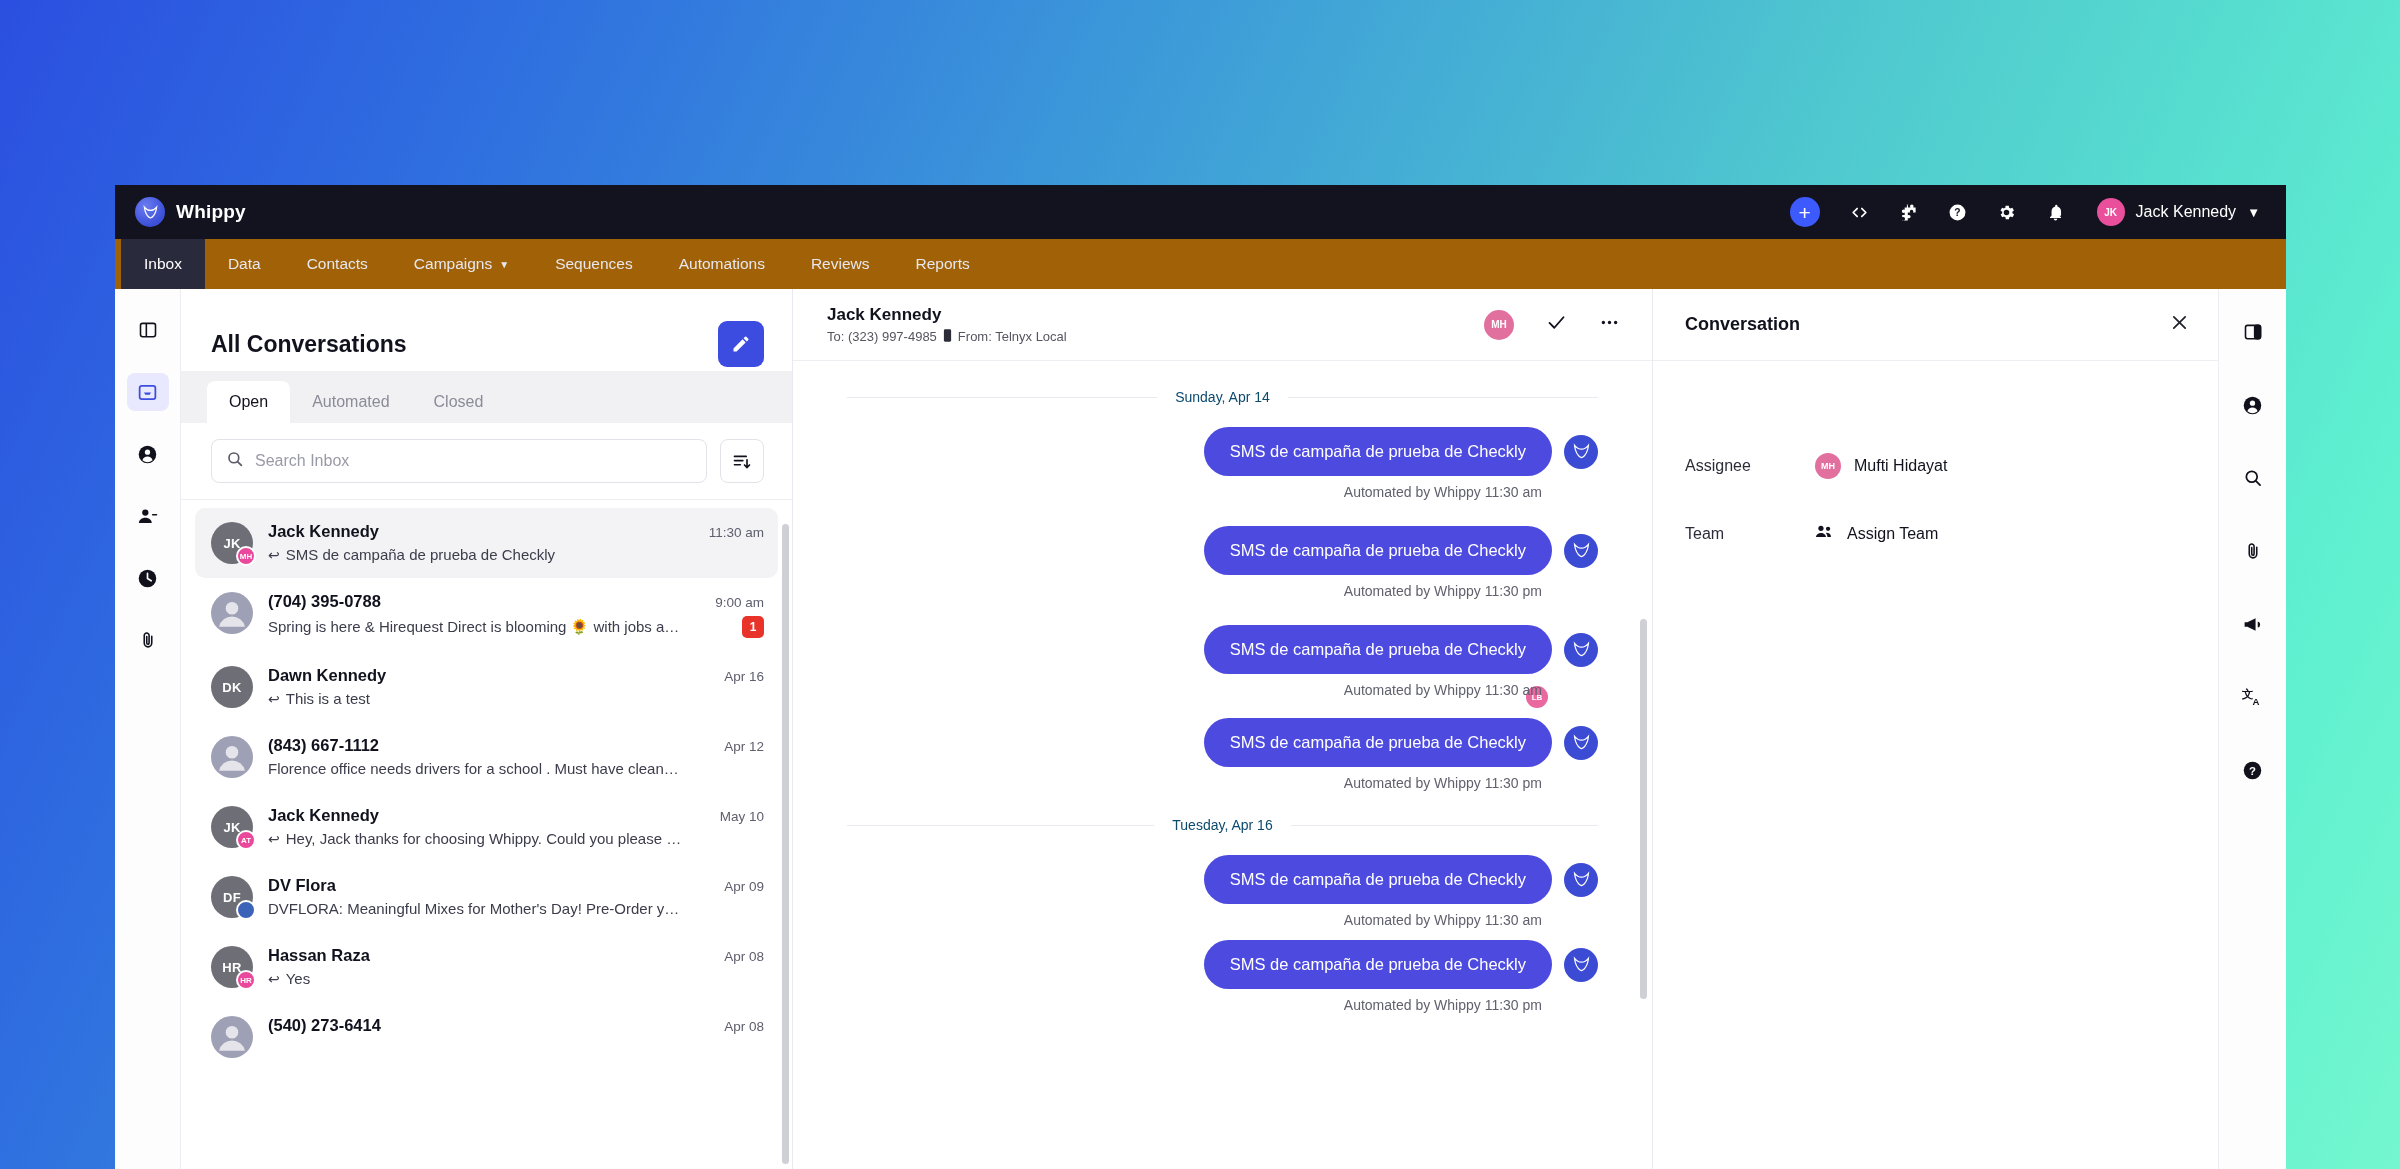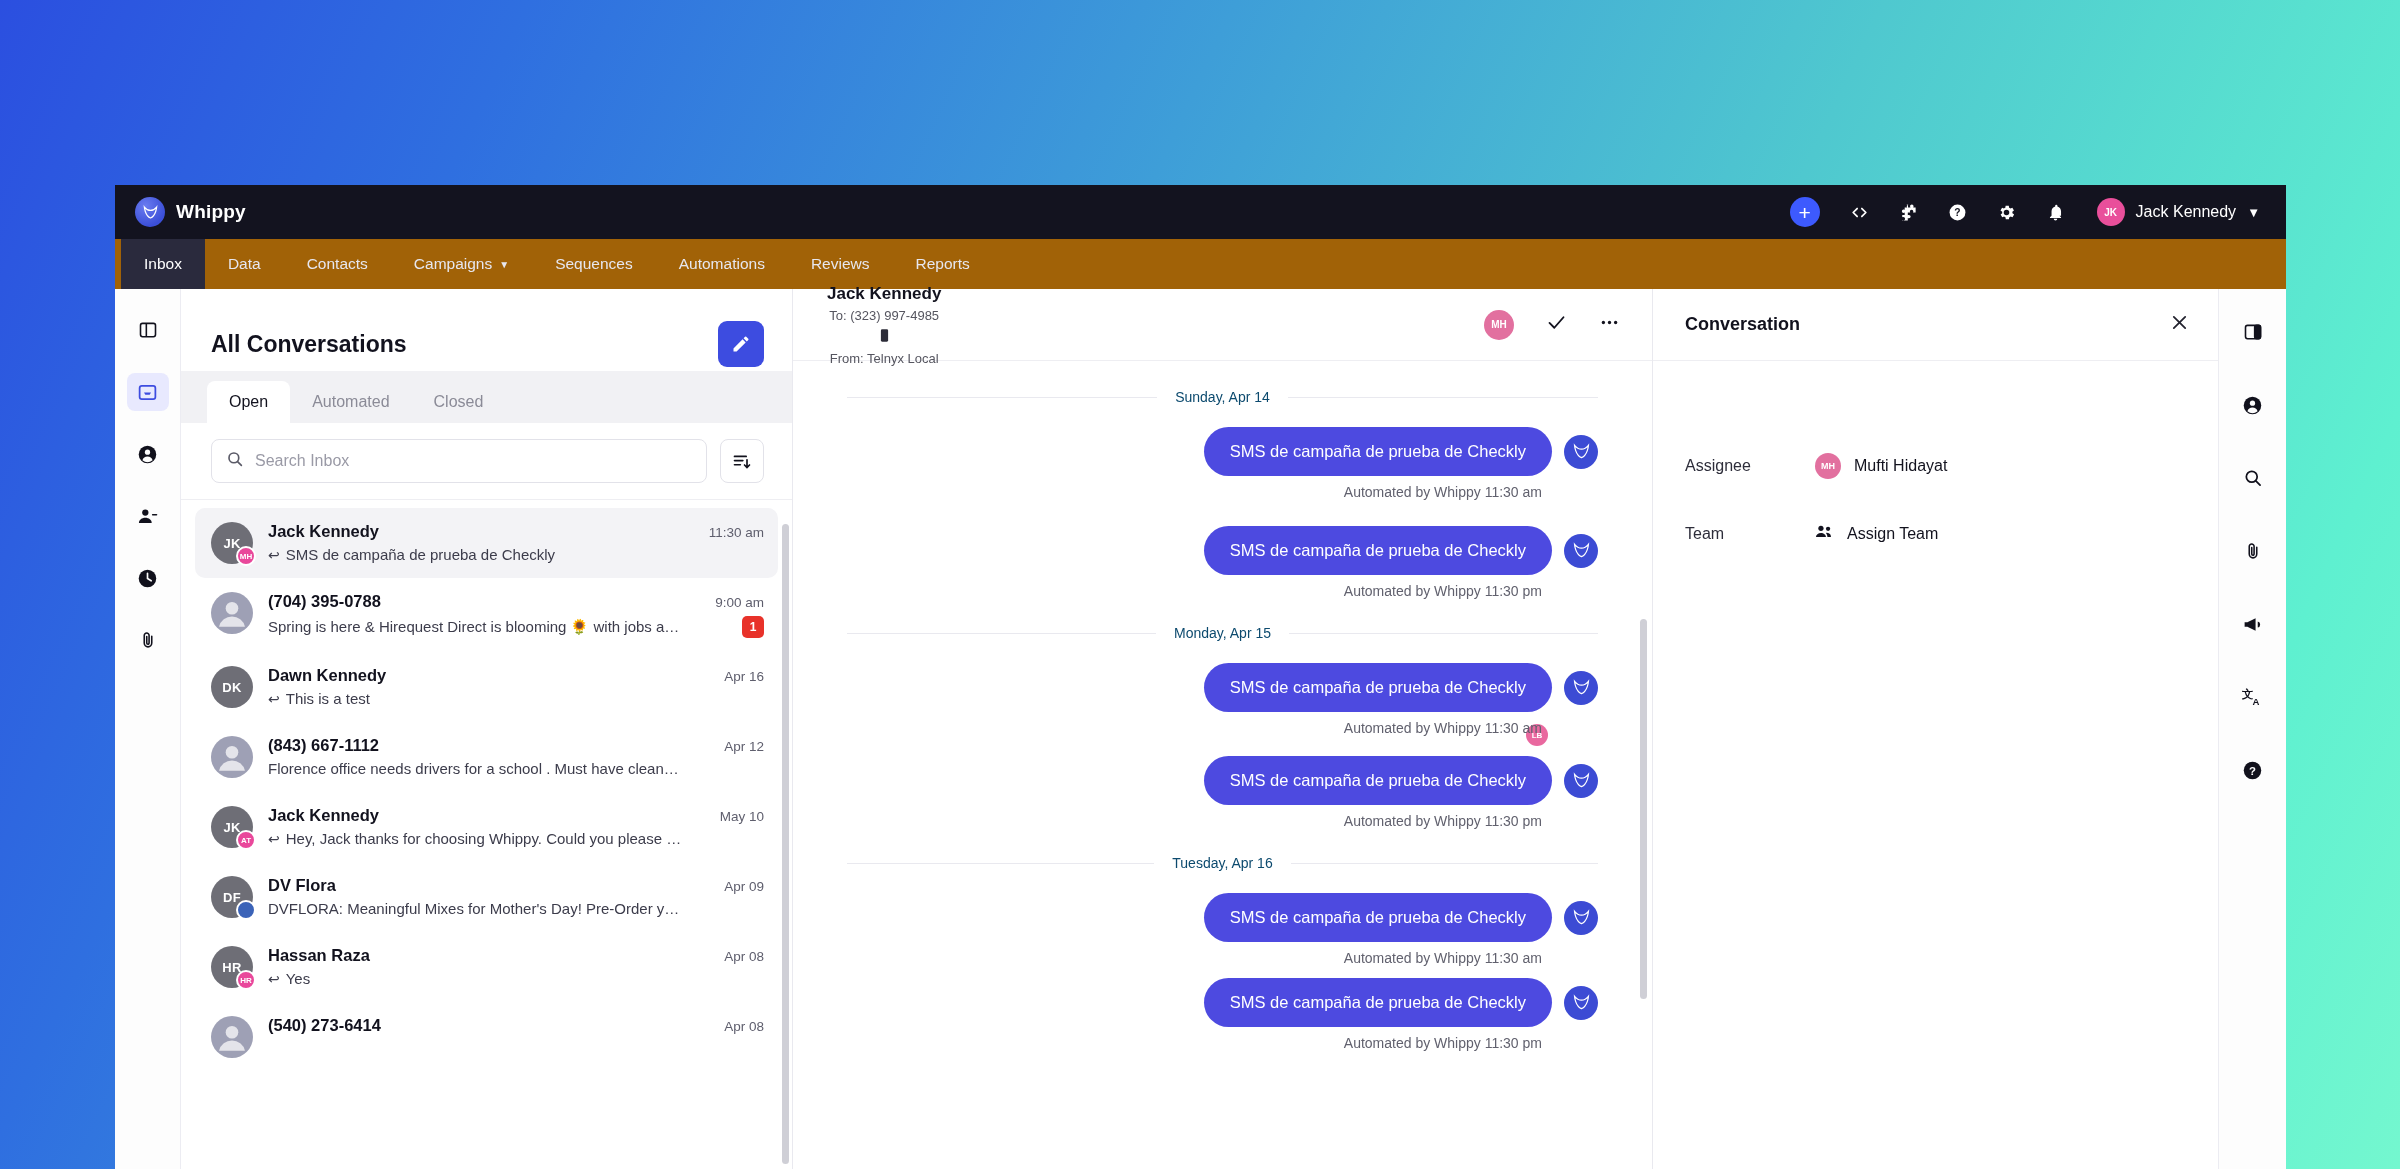--- a/index.html
+++ b/index.html
@@ -157,21 +157,21 @@
     position: absolute; right: 3px; top: 235px; width: 7px; height: 640px;
     background: #cfcfd6; border-radius: 4px;
   }
   
   .threadcol { flex: 1; display: flex; flex-direction: column; min-width: 0; position: relative; }
   .thread-head {
     height: 72px; display: flex; align-items: center;
     padding: 0 32px 0 34px; border-bottom: 1px solid #eeeef2; flex: none;
   }
   .th-name { font-size: 17px; font-weight: bold; color: #12121e; }
-  .th-sub { font-size: 13px; color: #55555f; margin-top: 4px; display: flex; align-items: center; gap: 6px; flex-direction: column; }
+  .th-sub { font-size: 13px; color: #55555f; margin-top: 4px; display: flex; align-items: center; gap: 6px; }
   .th-actions { margin-left: auto; display: flex; align-items: center; gap: 32px; }
   .th-av {
     width: 30px; height: 30px; border-radius: 50%; background: #e2709f;
     color: #fff; font-size: 10px; font-weight: bold;
     display: flex; align-items: center; justify-content: center;
   }
   .msgs { flex: 1; padding: 14px 54px 0 54px; overflow: hidden; position: relative; }
   .divider {
     display: flex; align-items: center; gap: 18px; color: #0c4a6e;
     font-size: 14px; margin: 14px 0 22px 0;
@@ -594,23 +594,20 @@
             <svg width="19" height="17" viewBox="0 0 24 22" fill="none" stroke="#fff" stroke-width="1.6">
               <path d="M3 3 C3 3 4 16 12 19 C20 16 21 3 21 3 C21 3 17 8 12 8 C7 8 3 3 3 3 Z"></path>
             </svg>
           </div>
         </div>
         <div class="msgmeta">
           <span>Automated by Whippy</span>
           <span>11:30 pm</span>
         </div>
 
-        <div class="divider">
-            <span>Monday, Apr 15</span>
-          </div>
         <div class="msgrow">
           <div class="bubble">SMS de campaña de prueba de Checkly</div>
           <div class="bubble-av">
             <svg width="19" height="17" viewBox="0 0 24 22" fill="none" stroke="#fff" stroke-width="1.6">
               <path d="M3 3 C3 3 4 16 12 19 C20 16 21 3 21 3 C21 3 17 8 12 8 C7 8 3 3 3 3 Z"></path>
             </svg>
           </div>
         </div>
         <div class="msgmeta" style="margin-bottom:4px">
           <span>Automated by Whippy</span>

